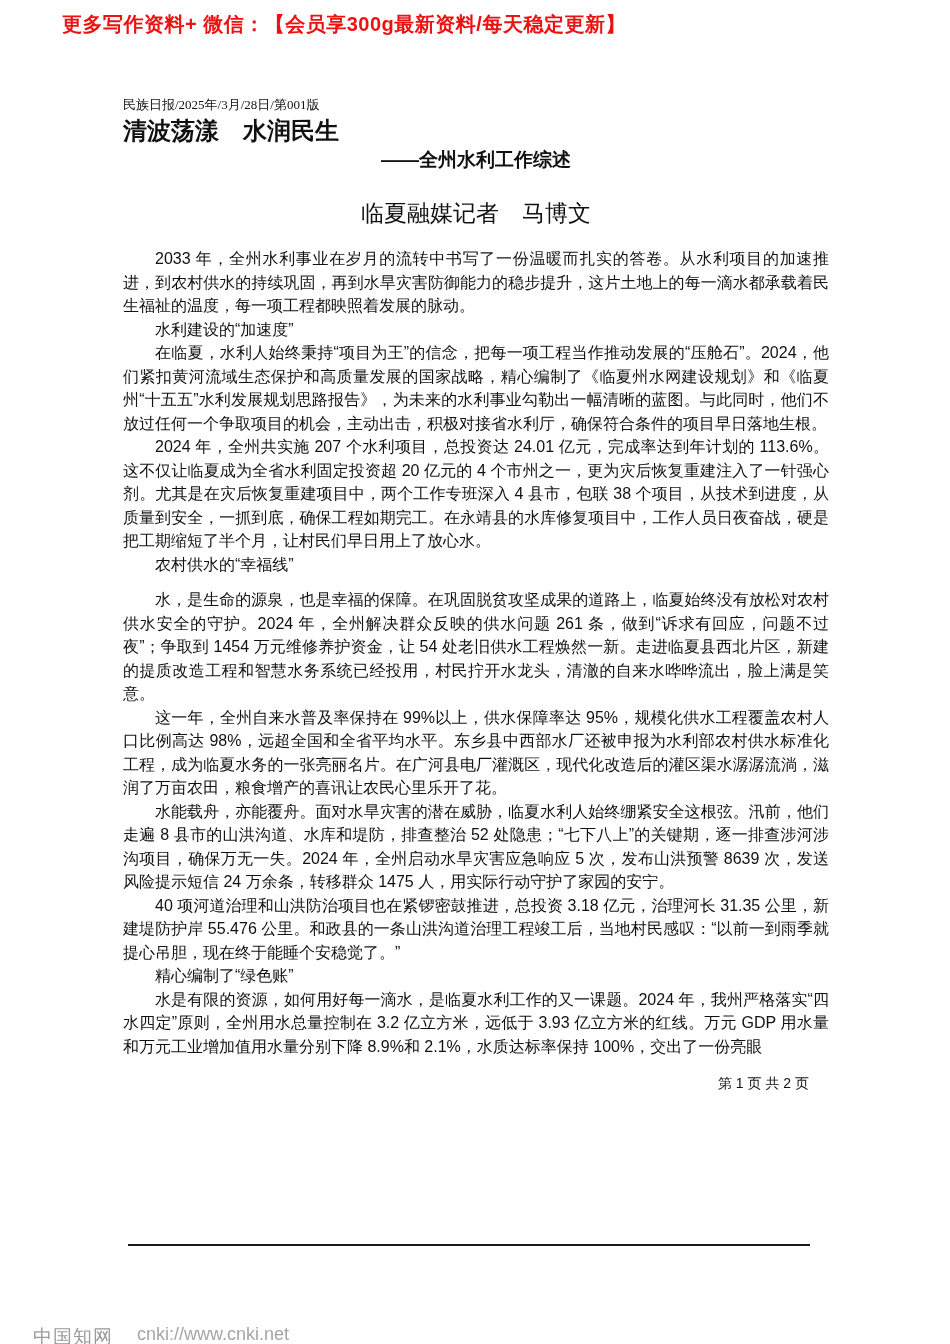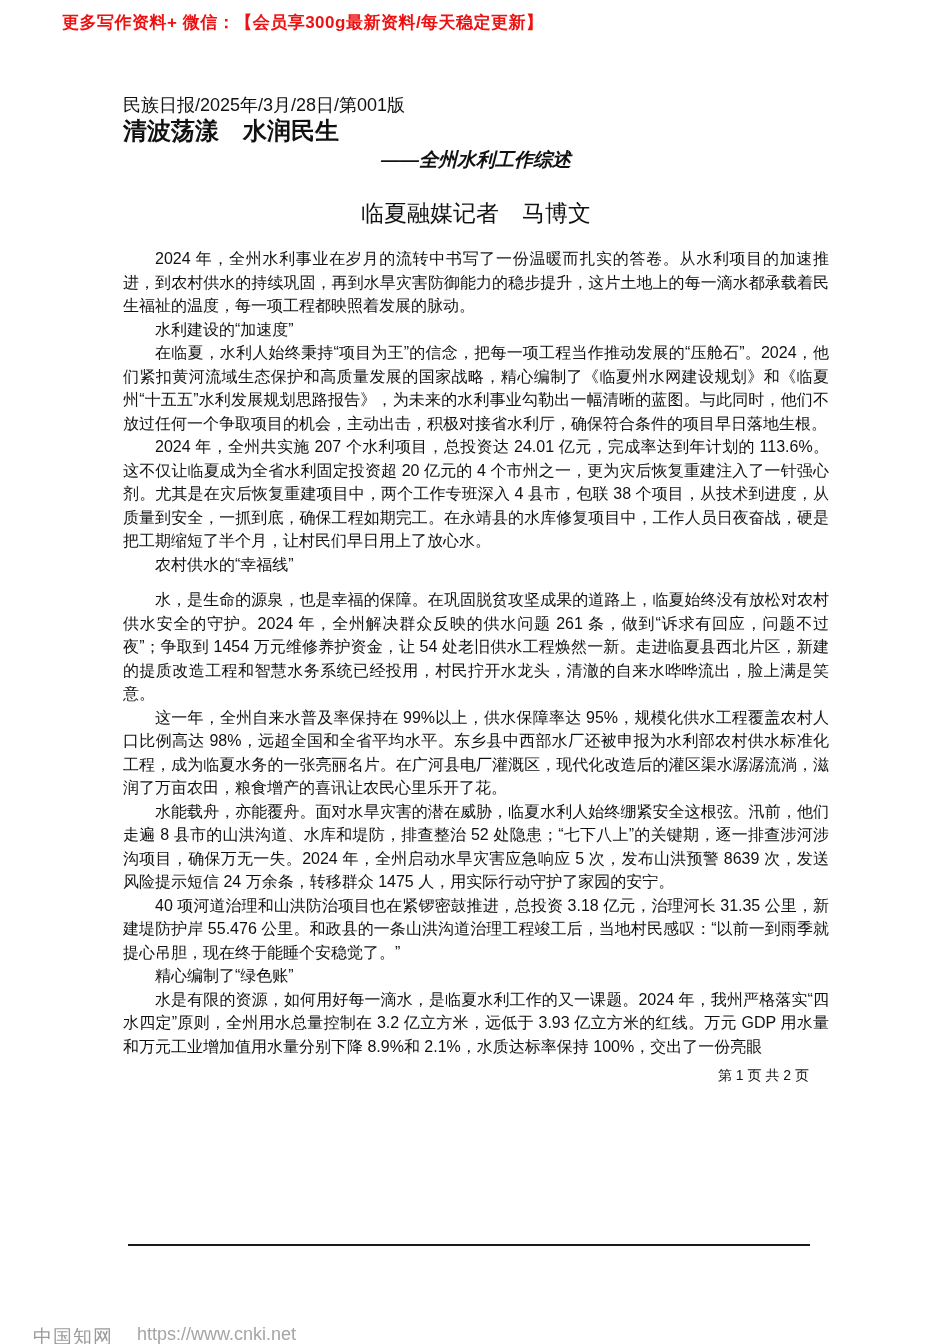--- a/index.html
+++ b/index.html
@@ -10,51 +10,51 @@
     position: relative;
     background: #ffffff;
     overflow: hidden;
     font-family: "Liberation Sans", "DejaVu Sans", sans-serif;
     color: #111111;
   }
   .promo {
     position: absolute;
     left: 62px;
     top: 11px;
-    font-size: 17px;
+    font-size: 20px;
     font-weight: bold;
     color: #ee1111;
     white-space: nowrap;
     letter-spacing: 0.5px;
     text-align: center;
   }
   .article {
     position: absolute;
     left: 123px;
     top: 95px;
     width: 706px;
   }
   .source-line {
-    font-size: 18px;
+    font-size: 13px;
     line-height: 20px;
     margin: 0;
+    font-family: Liberation Serif, serif;
   }
   .title {
     margin: 2px 0 0 0;
     font-size: 24px;
     line-height: 28px;
     font-weight: bold;
   }
   .subtitle {
     margin: 3px 0 16px 0;
     text-align: center;
     font-size: 19px;
     line-height: 24px;
     font-weight: bold;
-    font-style: italic;
   }
   .byline {
     margin: 30px 0 0 0;
     text-align: center;
     font-size: 23px;
     line-height: 22px;
   }
   .body-text {
     margin-top: 23px;
     font-size: 16px;
@@ -62,21 +62,21 @@
     text-align: justify;
   }
   .para {
     margin: 0;
     text-indent: 2em;
   }
   .para.gap {
     margin-top: 12px;
   }
   .page-num {
-    margin: 8px 20px 0 0;
+    margin: 16px 20px 0 0;
     text-align: right;
     font-size: 14px;
     line-height: 18px;
   }
   .divider {
     position: absolute;
     left: 128px;
     top: 1244px;
     width: 682px;
     height: 2px;
@@ -105,34 +105,34 @@
 
 <div class="promo">更多写作资料+ 微信：【会员享300g最新资料/每天稳定更新】</div>
 
 <div class="article">
   <p class="source-line">民族日报/2025年/3月/28日/第001版</p>
   <h1 class="title">清波荡漾　水润民生</h1>
   <h2 class="subtitle">——全州水利工作综述</h2>
   <p class="byline">临夏融媒记者　马博文</p>
 
   <div class="body-text">
-      <p class="para">2024 年，全州水利事业在岁月的流转中书写了一份温暖而扎实的答卷。从水利项目的加速推进，到农村供水的持续巩固，再到水旱灾害防御能力的稳步提升，这片土地上的每一滴水都承载着民生福祉的温度，每一项工程都映照着发展的脉动。</p>
+      <p class="para">2033 年，全州水利事业在岁月的流转中书写了一份温暖而扎实的答卷。从水利项目的加速推进，到农村供水的持续巩固，再到水旱灾害防御能力的稳步提升，这片土地上的每一滴水都承载着民生福祉的温度，每一项工程都映照着发展的脉动。</p>
       <p class="para">水利建设的“加速度”</p>
       <p class="para">在临夏，水利人始终秉持“项目为王”的信念，把每一项工程当作推动发展的“压舱石”。2024，他们紧扣黄河流域生态保护和高质量发展的国家战略，精心编制了《临夏州水网建设规划》和《临夏州“十五五”水利发展规划思路报告》，为未来的水利事业勾勒出一幅清晰的蓝图。与此同时，他们不放过任何一个争取项目的机会，主动出击，积极对接省水利厅，确保符合条件的项目早日落地生根。</p>
       <p class="para">2024 年，全州共实施 207 个水利项目，总投资达 24.01 亿元，完成率达到年计划的 113.6%。这不仅让临夏成为全省水利固定投资超 20 亿元的 4 个市州之一，更为灾后恢复重建注入了一针强心剂。尤其是在灾后恢复重建项目中，两个工作专班深入 4 县市，包联 38 个项目，从技术到进度，从质量到安全，一抓到底，确保工程如期完工。在永靖县的水库修复项目中，工作人员日夜奋战，硬是把工期缩短了半个月，让村民们早日用上了放心水。</p>
       <p class="para">农村供水的“幸福线”</p>
       <p class="para gap">水，是生命的源泉，也是幸福的保障。在巩固脱贫攻坚成果的道路上，临夏始终没有放松对农村供水安全的守护。2024 年，全州解决群众反映的供水问题 261 条，做到“诉求有回应，问题不过夜”；争取到 1454 万元维修养护资金，让 54 处老旧供水工程焕然一新。走进临夏县西北片区，新建的提质改造工程和智慧水务系统已经投用，村民拧开水龙头，清澈的自来水哗哗流出，脸上满是笑意。</p>
       <p class="para">这一年，全州自来水普及率保持在 99%以上，供水保障率达 95%，规模化供水工程覆盖农村人口比例高达 98%，远超全国和全省平均水平。东乡县中西部水厂还被申报为水利部农村供水标准化工程，成为临夏水务的一张亮丽名片。在广河县电厂灌溉区，现代化改造后的灌区渠水潺潺流淌，滋润了万亩农田，粮食增产的喜讯让农民心里乐开了花。</p>
       <p class="para">水能载舟，亦能覆舟。面对水旱灾害的潜在威胁，临夏水利人始终绷紧安全这根弦。汛前，他们走遍 8 县市的山洪沟道、水库和堤防，排查整治 52 处隐患；“七下八上”的关键期，逐一排查涉河涉沟项目，确保万无一失。2024 年，全州启动水旱灾害应急响应 5 次，发布山洪预警 8639 次，发送风险提示短信 24 万余条，转移群众 1475 人，用实际行动守护了家园的安宁。</p>
       <p class="para">40 项河道治理和山洪防治项目也在紧锣密鼓推进，总投资 3.18 亿元，治理河长 31.35 公里，新建堤防护岸 55.476 公里。和政县的一条山洪沟道治理工程竣工后，当地村民感叹：“以前一到雨季就提心吊胆，现在终于能睡个安稳觉了。”</p>
       <p class="para">精心编制了“绿色账”</p>
       <p class="para">水是有限的资源，如何用好每一滴水，是临夏水利工作的又一课题。2024 年，我州严格落实“四水四定”原则，全州用水总量控制在 3.2 亿立方米，远低于 3.93 亿立方米的红线。万元 GDP 用水量和万元工业增加值用水量分别下降 8.9%和 2.1%，水质达标率保持 100%，交出了一份亮眼</p>
     </div>
 
   <p class="page-num">第 1 页 共 2 页</p>
 </div>
 
 <div class="divider"></div>
 
 <div class="watermark">
   <span class="wm-brand">中国知网</span>
-  <span class="wm-url">https://www.cnki.net</span>
+  <span class="wm-url">cnki://www.cnki.net</span>
 </div>
 
 </body></html>

